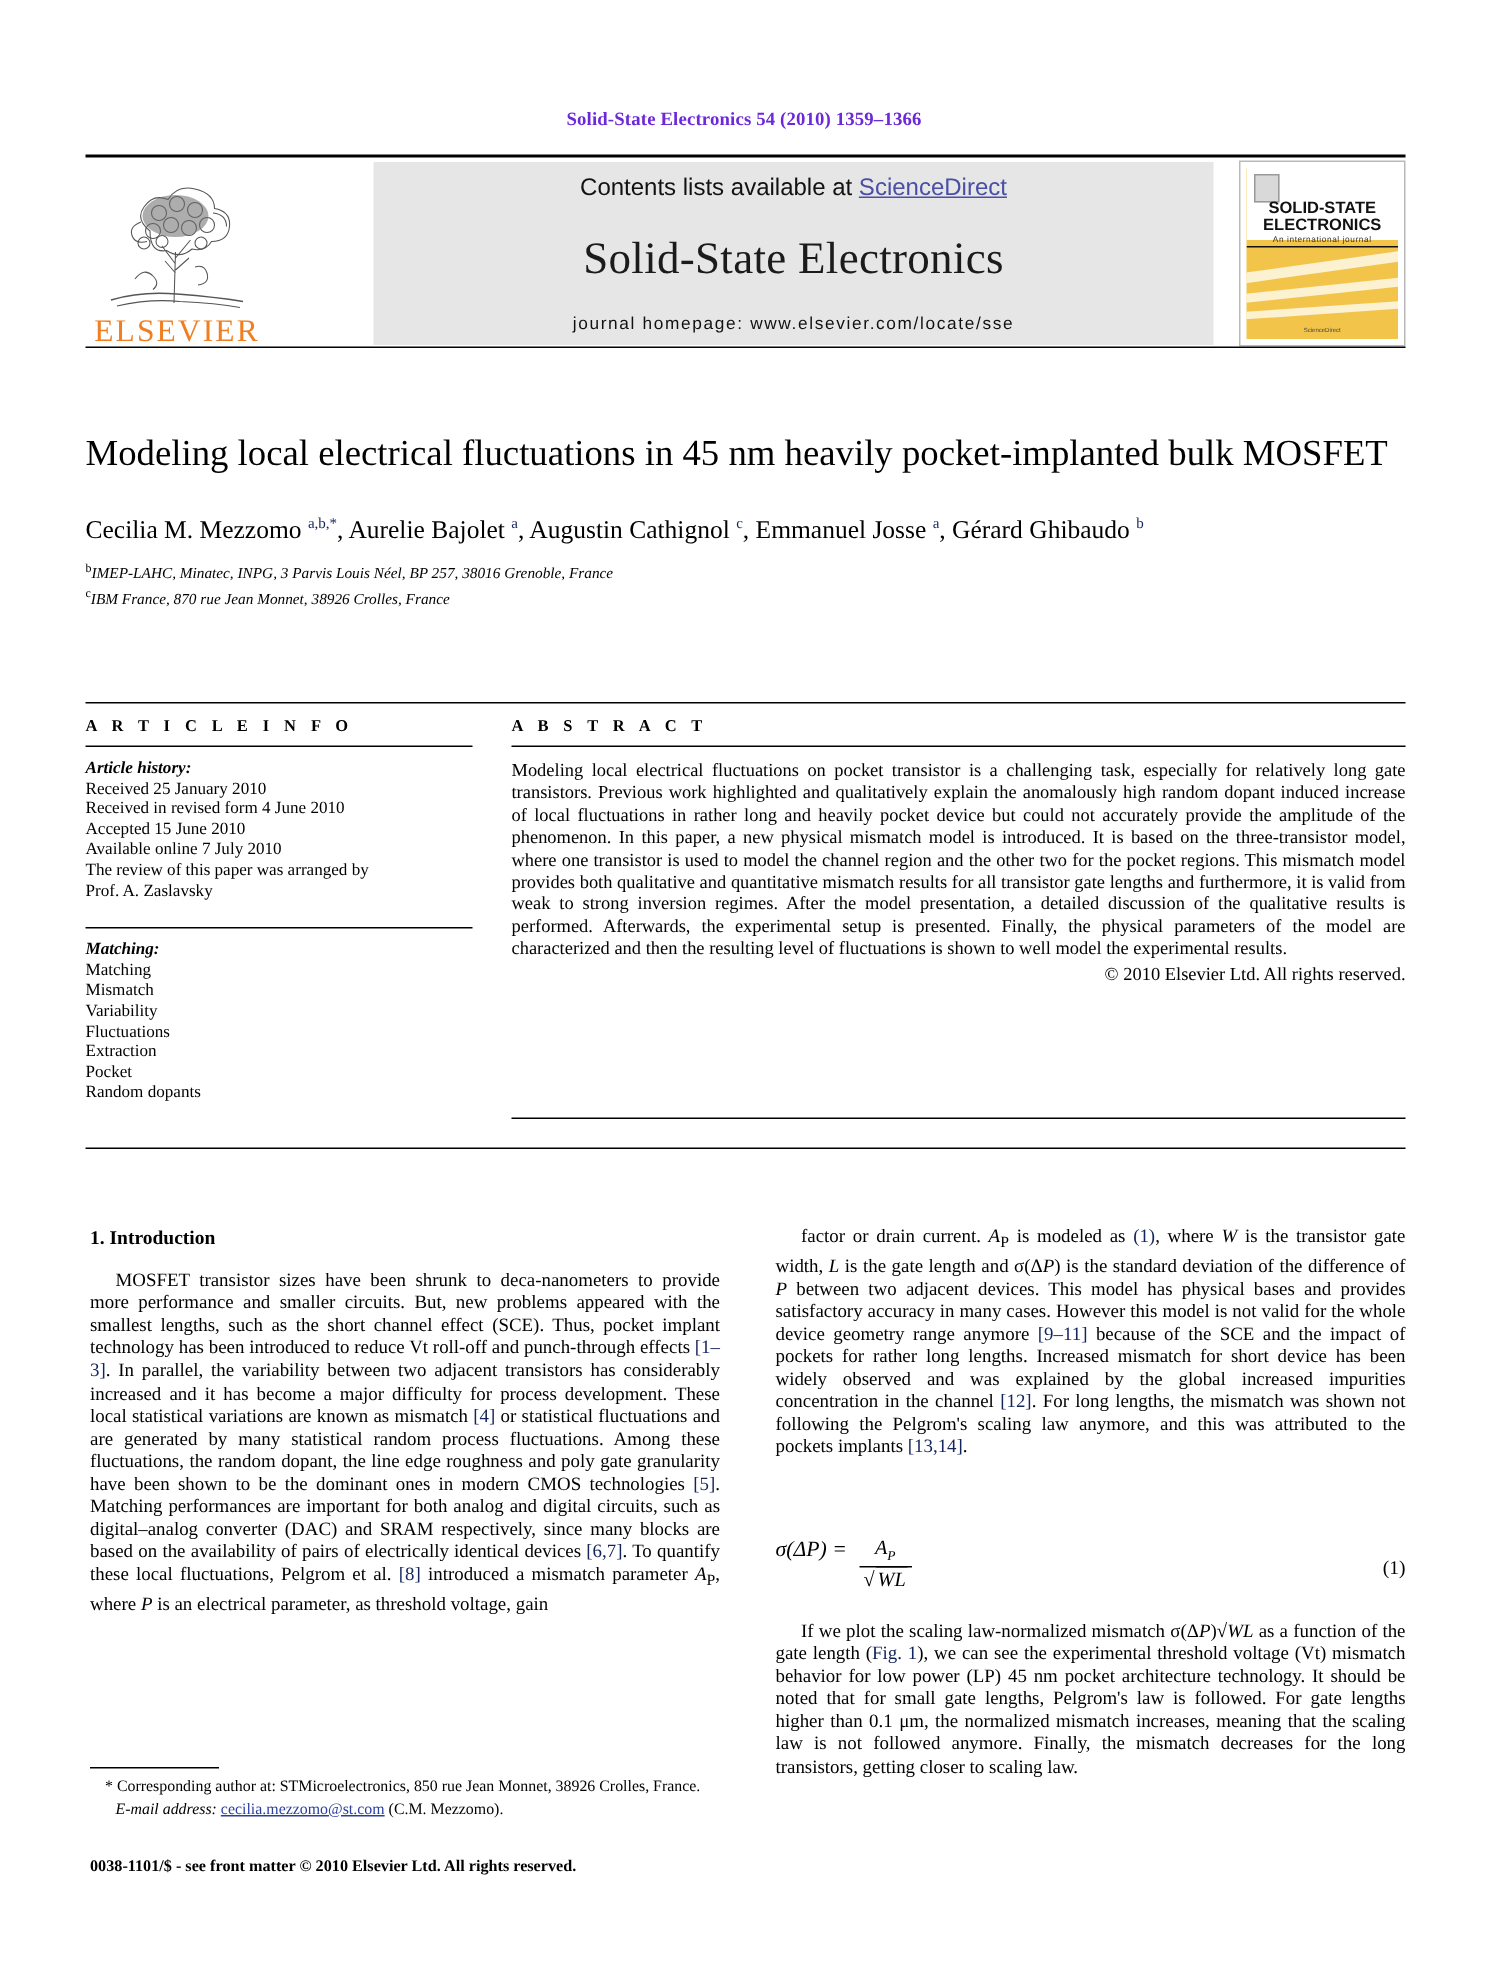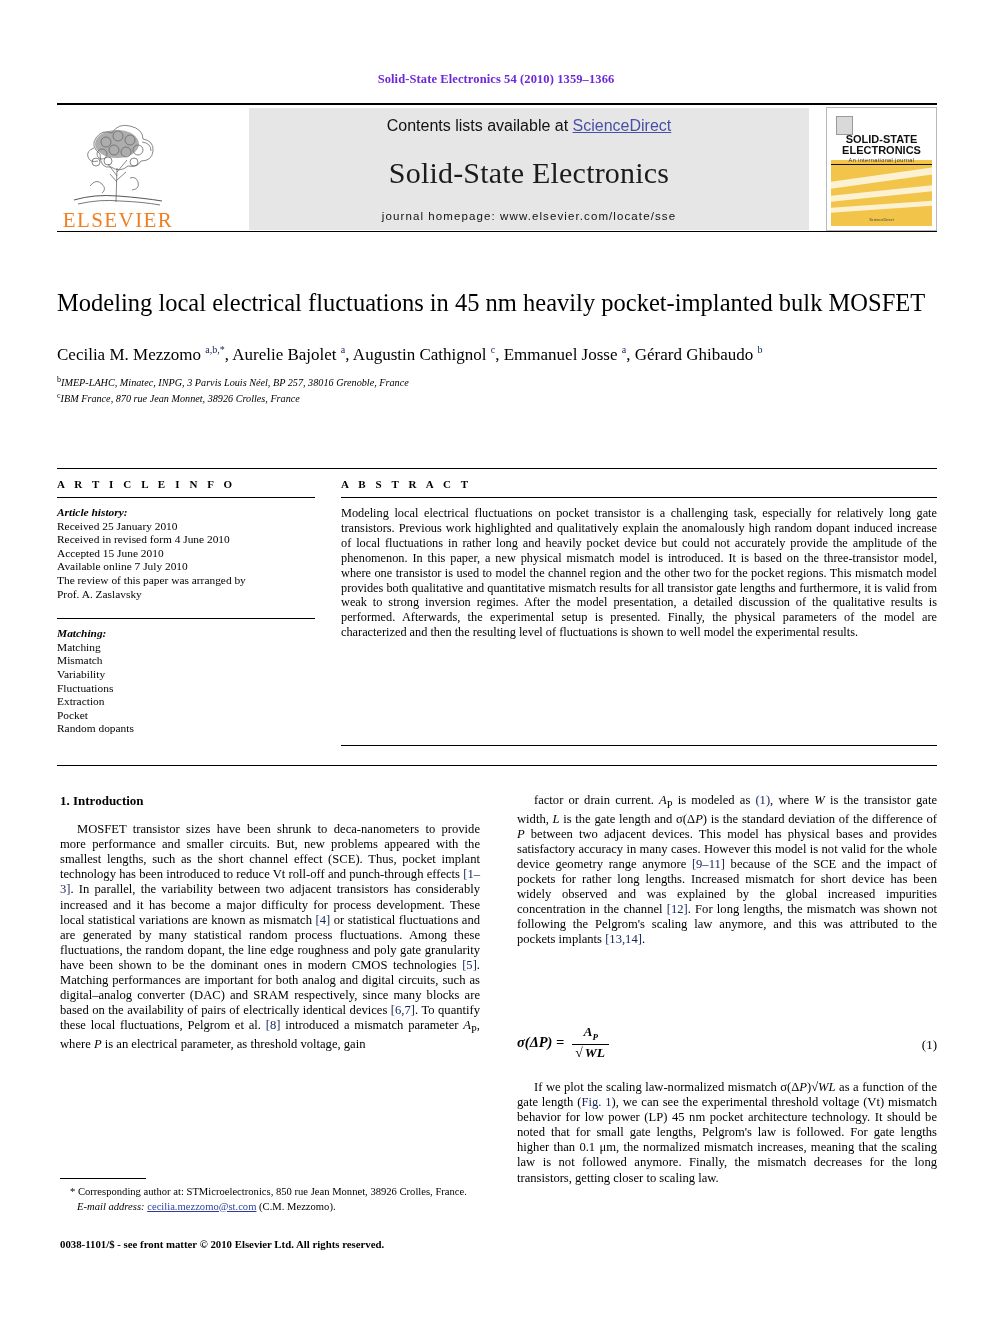--- a/index.html
+++ b/index.html
@@ -101,21 +101,21 @@
   .info-body{font-family:"Liberation Serif", serif;font-size:11.4px;line-height:13.6px;}
   .info-body .ital{font-style:italic;font-weight:bold;}
   .kw{margin-top:17px;}
   .abstext{
     font-family:"Liberation Serif", serif;font-size:12.3px;line-height:14.9px;
     text-align:justify;
   }
   .copyline{text-align:right;margin-top:2px;font-size:12.3px;}
 
   
-  .col{position:absolute;top:793px;width:420px;
+  .col{position:absolute;top:817px;width:420px;
     font-family:"Liberation Serif", serif;font-size:12.6px;line-height:15.1px;text-align:justify;}
   .colL{left:60px;}
   .colR{left:517px;}
   h2.sechead{font-size:13px;font-weight:bold;margin:0 0 14px 0;font-family:"Liberation Serif", serif;}
   .para{margin:0 0 0 0;text-indent:17px;}
   .ref{color:#13235b;}
   .ital{font-style:italic;}
 
   
   .footnote{position:absolute;left:60px;top:1178px;width:420px;
@@ -126,21 +126,21 @@
   .fn-mail .ital{font-style:italic;}
   .mailto{color:#2a3f9d;margin-top:24px;}
 
   
   .issn{position:absolute;left:60px;top:1238px;width:440px;
     font-family:"Liberation Serif", serif;font-size:10.8px;line-height:13px;font-weight:bold;}
   .doi{color:#13235b;}
 
   
   .eqwrap{position:absolute;left:517px;top:1025px;width:420px;height:46px;}
-  .eq{font-family:"Liberation Serif", serif;font-size:14.5px;display:flex;align-items:center;font-weight:bold;}
+  .eq{font-family:"Liberation Serif", serif;font-size:14.5px;display:flex;}
   .eq .lhs{font-style:italic;margin-right:6px;}
   .frac{display:inline-flex;flex-direction:column;align-items:center;vertical-align:middle;margin:0 2px;}
   .frac .num{font-style:italic;font-size:13.5px;padding:0 4px;line-height:13px;}
   .frac .bar{width:100%;height:1.2px;background:#000;}
   .frac .den{font-style:italic;font-size:13.5px;padding:0 3px;line-height:15px;}
   .sqrt{border-top:1.1px solid #000;padding:0 1px 0 1px;margin-left:1px;}
   .eqnum{position:absolute;right:0;top:12px;font-size:13px;}
 </style>
 </head>
 <body>
@@ -244,20 +244,21 @@
       <div>Extraction</div>
       <div>Pocket</div>
       <div>Random dopants</div>
     </div>
   </div>
 
   <div class="abscol">
     <div class="secthead">A B S T R A C T</div>
     <div class="thinrule"></div>
     <div class="abstext">Modeling local electrical fluctuations on pocket transistor is a challenging task, especially for relatively long gate transistors. Previous work highlighted and qualitatively explain the anomalously high random dopant induced increase of local fluctuations in rather long and heavily pocket device but could not accurately provide the amplitude of the phenomenon. In this paper, a new physical mismatch model is introduced. It is based on the three-transistor model, where one transistor is used to model the channel region and the other two for the pocket regions. This mismatch model provides both qualitative and quantitative mismatch results for all transistor gate lengths and furthermore, it is valid from weak to strong inversion regimes. After the model presentation, a detailed discussion of the qualitative results is performed. Afterwards, the experimental setup is presented. Finally, the physical parameters of the model are characterized and then the resulting level of fluctuations is shown to well model the experimental results.</div>
+    <div class="copyline">© 2010 Elsevier Ltd. All rights reserved.</div>
   </div>
 
   <div class="rule-full" style="top:765px"></div>
   <div class="rule-full" style="top:745px;left:341px;width:596px"></div>
 
   <div class="col colL">
     <h2 class="sechead">1. Introduction</h2>
     <p class="para">MOSFET transistor sizes have been shrunk to deca-nanometers to provide more performance and smaller circuits. But, new problems appeared with the smallest lengths, such as the short channel effect (SCE). Thus, pocket implant technology has been introduced to reduce Vt roll-off and punch-through effects <span class="ref">[1–3]</span>. In parallel, the variability between two adjacent transistors has considerably increased and it has become a major difficulty for process development. These local statistical variations are known as mismatch <span class="ref">[4]</span> or statistical fluctuations and are generated by many statistical random process fluctuations. Among these fluctuations, the random dopant, the line edge roughness and poly gate granularity have been shown to be the dominant ones in modern CMOS technologies <span class="ref">[5]</span>. Matching performances are important for both analog and digital circuits, such as digital–analog converter (DAC) and SRAM respectively, since many blocks are based on the availability of pairs of electrically identical devices <span class="ref">[6,7]</span>. To quantify these local fluctuations, Pelgrom et al. <span class="ref">[8]</span> introduced a mismatch parameter <span class="ital">A</span><sub>P</sub>, where <span class="ital">P</span> is an electrical parameter, as threshold voltage, gain</p>
   </div>
 

